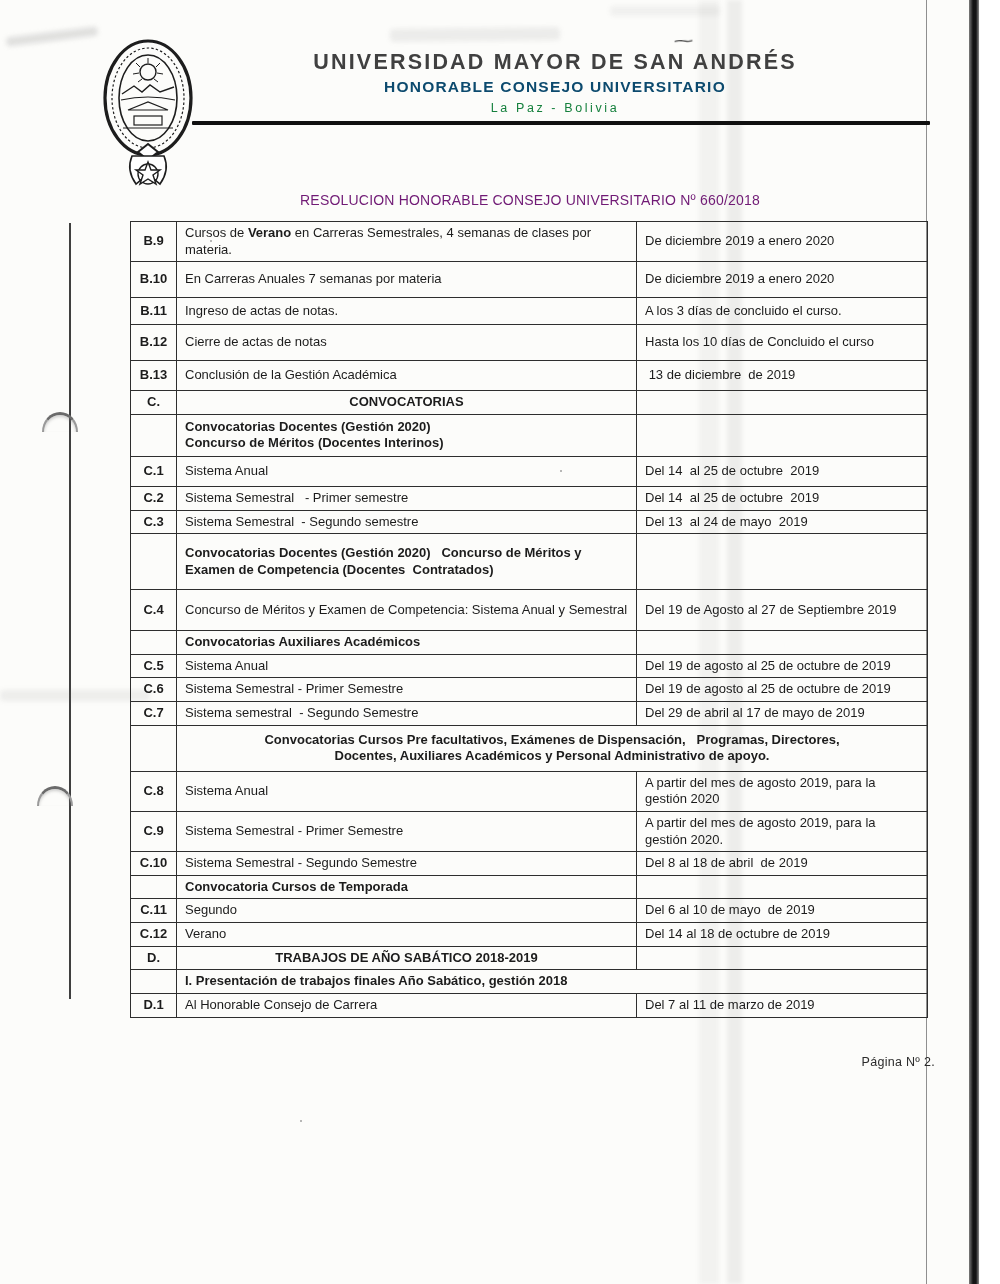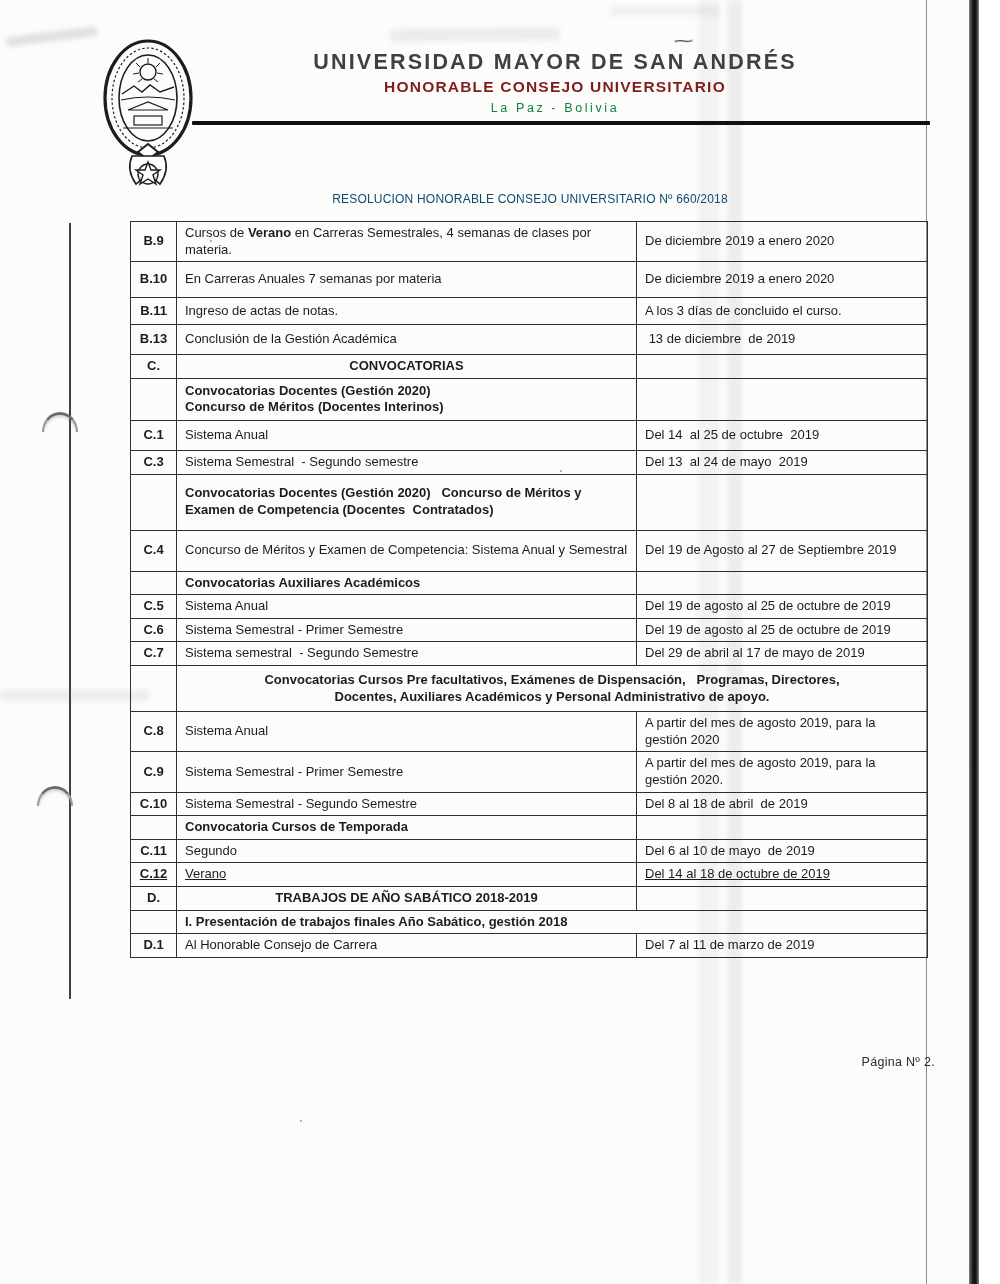--- a/index.html
+++ b/index.html
@@ -8,25 +8,25 @@
     background:#f7f7f5;
     font-family:"Liberation Sans", sans-serif;
     color:#1f1f1f;
   }
   .page { position:absolute; inset:0; background:#fcfcfa; }
 
   
   .logo-wrap { position:absolute; left:92px; top:36px; width:112px; height:162px; }
   .header-block { position:absolute; left:180px; top:50px; width:750px; text-align:center; }
   .uni-title { font-size:21.5px; font-weight:700; letter-spacing:2.2px; color:#404040; white-space:nowrap; }
-  .council   { font-size:15.5px; font-weight:700; letter-spacing:1.2px; margin-top:3px; color:#7f1d1d; }
+  .council   { font-size:15.5px; font-weight:700; letter-spacing:1.2px; margin-top:3px; color:#0c4a6e; }
   .city      { font-size:12.5px; font-weight:400; letter-spacing:2.6px; margin-top:5px; color:#15803d; }
   .header-rule { position:absolute; left:192px; top:121px; width:738px; height:4px; background:#101010; border-radius:1px; }
   .resolution-line { position:absolute; left:130px; top:192px; width:800px; text-align:center;
-    font-size:12px; letter-spacing:0.2px; color:#0c4a6e; }
+    font-size:14px; letter-spacing:0.2px; color:#701a75; }
 
   
   .table-wrap { position:absolute; left:130px; top:221px; width:698px; }
   table.sched { border-collapse:collapse; table-layout:fixed; width:797px;
     font-size:13px; line-height:1.28; color:#1c1c1c; }
   table.sched td { border:1.5px solid #2e2e2e; padding:3px 8px; vertical-align:middle;
     white-space:pre-wrap; overflow:hidden; }
   td.cell-id { font-weight:700; text-align:center; padding:3px 2px; }
   td.section-title { text-align:center; font-weight:700; }
   td.group-title { font-weight:700; }
@@ -140,40 +140,50 @@
           <tr style="height: 36px;">
             <td class="cell-id">B.10</td>
             <td class="cell-desc">En Carreras Anuales 7 semanas por materia</td>
             <td class="cell-date">De diciembre 2019 a enero 2020</td>
           </tr>
           <tr style="height: 27px;">
             <td class="cell-id">B.11</td>
             <td class="cell-desc">Ingreso de actas de notas.</td>
             <td class="cell-date">A los 3 días de concluido el curso.</td>
           </tr>
+          <tr style="height: 36px;">
+            <td class="cell-id">B.12</td>
+            <td class="cell-desc">Cierre de actas de notas</td>
+            <td class="cell-date">Hasta los 10 días de Concluido el curso</td>
+          </tr>
           <tr style="height: 30px;">
             <td class="cell-id">B.13</td>
             <td class="cell-desc">Conclusión de la Gestión Académica</td>
             <td class="cell-date"> 13 de diciembre  de 2019</td>
           </tr>
           <tr style="height: 23px;">
             <td class="cell-id">C.</td>
             <td class="cell-desc section-title">CONVOCATORIAS</td>
             <td class="cell-date"></td>
           </tr>
           <tr style="height: 42px;">
             <td class="cell-id"></td>
             <td class="cell-desc group-title">Convocatorias Docentes (Gestión 2020)<br>Concurso de Méritos (Docentes Interinos)</td>
             <td class="cell-date"></td>
           </tr>
           <tr style="height: 30px; margin-top: 10px;">
             <td class="cell-id">C.1</td>
             <td class="cell-desc">Sistema Anual</td>
             <td class="cell-date">Del 14  al 25 de octubre  2019</td>
           </tr>
+          <tr style="height: 22px;">
+            <td class="cell-id">C.2</td>
+            <td class="cell-desc">Sistema Semestral   - Primer semestre</td>
+            <td class="cell-date">Del 14  al 25 de octubre  2019</td>
+          </tr>
           <tr style="height: 23px;">
             <td class="cell-id">C.3</td>
             <td class="cell-desc">Sistema Semestral  - Segundo semestre</td>
             <td class="cell-date">Del 13  al 24 de mayo  2019</td>
           </tr>
           <tr style="height: 56px;">
             <td class="cell-id"></td>
             <td class="cell-desc group-title">Convocatorias Docentes (Gestión 2020)   Concurso de Méritos y<br>Examen de Competencia (Docentes  Contratados)</td>
             <td class="cell-date"></td>
           </tr>
@@ -224,21 +234,21 @@
           <tr style="height: 22px;">
             <td class="cell-id"></td>
             <td class="cell-desc group-title">Convocatoria Cursos de Temporada</td>
             <td class="cell-date"></td>
           </tr>
           <tr style="height: 22px;">
             <td class="cell-id">C.11</td>
             <td class="cell-desc">Segundo</td>
             <td class="cell-date">Del 6 al 10 de mayo  de 2019</td>
           </tr>
-          <tr style="height: 22px; text-decoration: underline;">
+          <tr style="height: 22px;">
             <td class="cell-id">C.12</td>
             <td class="cell-desc">Verano</td>
             <td class="cell-date">Del 14 al 18 de octubre de 2019</td>
           </tr>
           <tr style="height: 22px;">
             <td class="cell-id">D.</td>
             <td class="cell-desc section-title">TRABAJOS DE AÑO SABÁTICO 2018-2019</td>
             <td class="cell-date"></td>
           </tr>
           <tr style="height: 22px;">

